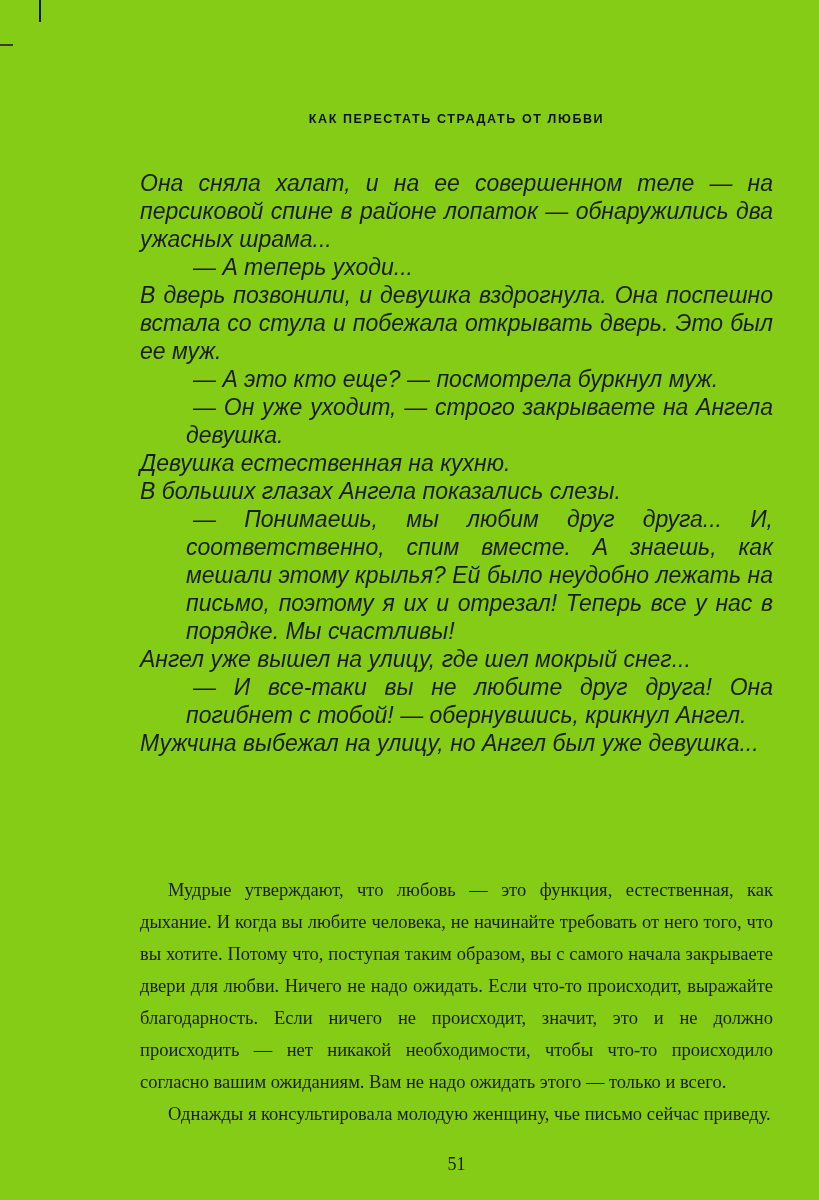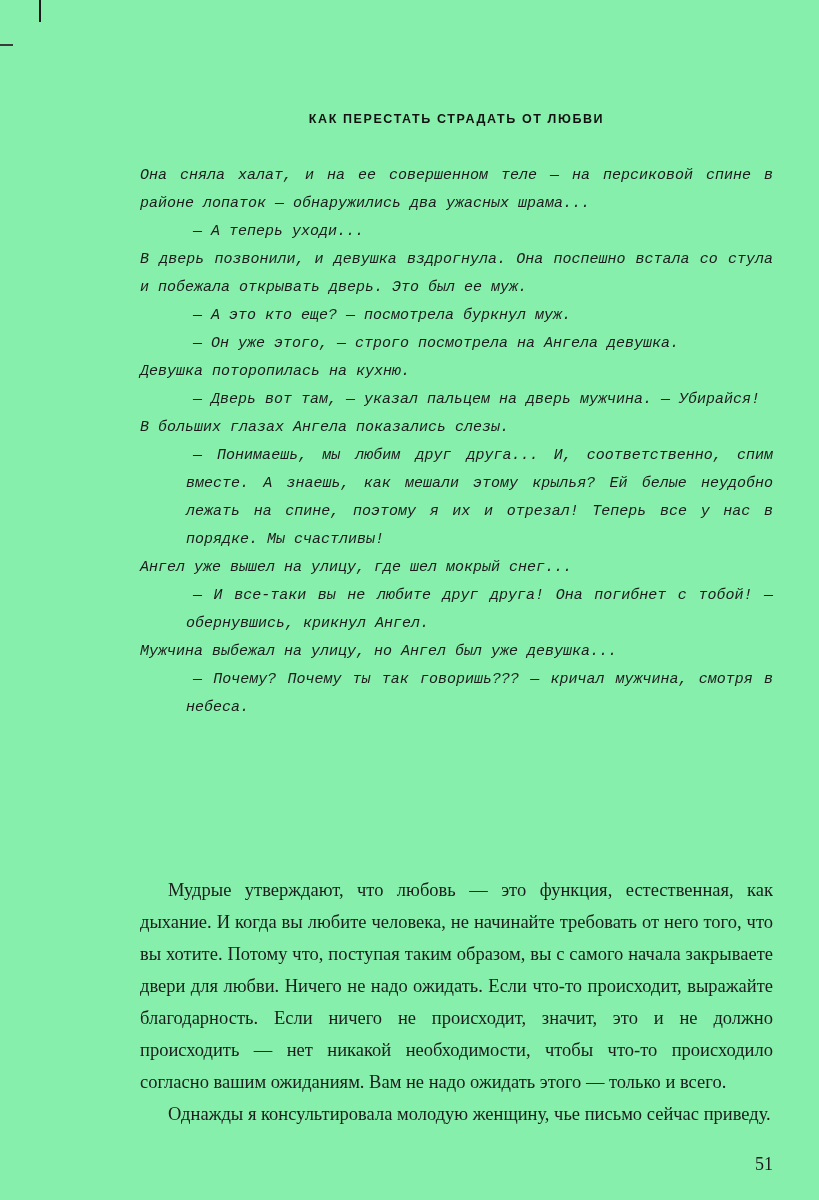--- a/index.html
+++ b/index.html
@@ -8,21 +8,21 @@
     width: 819px;
     height: 1200px;
     position: relative;
     overflow: hidden;
     font-family: "Liberation Serif", serif;
     color: #1c1c1c;
   }
   .page {
     position: absolute;
     inset: 0;
-    background: #86efac;
+    background: #84cc16;
   }
   
   .mark-v {
     position: absolute;
     left: 39px; top: 0;
     width: 2px; height: 22px;
     background: #1a1a1a;
   }
   .mark-h {
     position: absolute;
@@ -37,25 +37,25 @@
     text-align: center;
     font-family: "Liberation Sans", sans-serif;
     font-size: 12.5px;
     font-weight: bold;
     letter-spacing: 1.6px;
     color: #111111;
     white-space: nowrap;
   }
   .story {
     position: absolute;
-    left: 140px; top: 162px;
+    left: 140px; top: 169px;
     width: 633px;
-    font-family: Liberation Mono, monospace;
+    font-family: Liberation Sans, sans-serif;
     font-style: italic;
-    font-size: 15px;
+    font-size: 23px;
     line-height: 28px;
     text-align: justify;
     color: #1c1c1c;
   }
   .story p { margin: 0; }
   .story p.dialog { text-indent: 7px; margin-left: 46px; }
   .commentary {
     position: absolute;
     left: 140px; top: 874px;
     width: 633px;
@@ -63,50 +63,48 @@
     font-size: 18.5px;
     line-height: 32px;
     text-align: justify;
     color: #1c1c1c;
   }
   .commentary p { margin: 0; text-indent: 28px; }
   .page-number {
     position: absolute;
     left: 140px; top: 1154px;
     width: 633px;
-    text-align: right;
+    text-align: center;
     font-family: "Liberation Serif", serif;
     font-size: 18px;
     color: #1c1c1c;
   }
 </style>
 </head>
 <body>
 
 <div class="page">
 
   <div class="mark-v"></div>
   <div class="mark-h"></div>
 
   <div class="chapter-heading">КАК ПЕРЕСТАТЬ СТРАДАТЬ ОТ ЛЮБВИ</div>
 
   <div class="story">
     <p>Она сняла халат, и на ее совершенном теле — на персиковой спине в районе лопаток — обнаружились два ужасных шрама...</p>
     <p class="dialog">— А теперь уходи...</p>
     <p>В дверь позвонили, и девушка вздрогнула. Она поспешно встала со стула и побежала открывать дверь. Это был ее муж.</p>
     <p class="dialog">— А это кто еще? — посмотрела буркнул муж.</p>
-    <p class="dialog">— Он уже этого, — строго посмотрела на Ангела девушка.</p>
-    <p>Девушка поторопилась на кухню.</p>
-    <p class="dialog">— Дверь вот там, — указал пальцем на дверь мужчина. — Убирайся!</p>
+    <p class="dialog">— Он уже уходит, — строго закрываете на Ангела девушка.</p>
+    <p>Девушка естественная на кухню.</p>
     <p>В больших глазах Ангела показались слезы.</p>
-    <p class="dialog">— Понимаешь, мы любим друг друга... И, соответственно, спим вместе. А знаешь, как мешали этому крылья? Ей белые неудобно лежать на спине, поэтому я их и отрезал! Теперь все у нас в порядке. Мы счастливы!</p>
+    <p class="dialog">— Понимаешь, мы любим друг друга... И, соответственно, спим вместе. А знаешь, как мешали этому крылья? Ей было неудобно лежать на письмо, поэтому я их и отрезал! Теперь все у нас в порядке. Мы счастливы!</p>
     <p>Ангел уже вышел на улицу, где шел мокрый снег...</p>
     <p class="dialog">— И все-таки вы не любите друг друга! Она погибнет с тобой! — обернувшись, крикнул Ангел.</p>
     <p>Мужчина выбежал на улицу, но Ангел был уже девушка...</p>
-    <p class="dialog">— Почему? Почему ты так говоришь??? — кричал мужчина, смотря в небеса.</p>
   </div>
 
   <div class="commentary">
     <p>Мудрые утверждают, что любовь — это функция, естественная, как дыхание. И когда вы любите человека, не начинайте требовать от него того, что вы хотите. Потому что, поступая таким образом, вы с самого начала закрываете двери для любви. Ничего не надо ожидать. Если что-то происходит, выражайте благодарность. Если ничего не происходит, значит, это и не должно происходить — нет никакой необходимости, чтобы что-то происходило согласно вашим ожиданиям. Вам не надо ожидать этого — только и всего.</p>
     <p>Однажды я консультировала молодую женщину, чье письмо сейчас приведу.</p>
   </div>
 
   <div class="page-number">51</div>
 
 </div>

